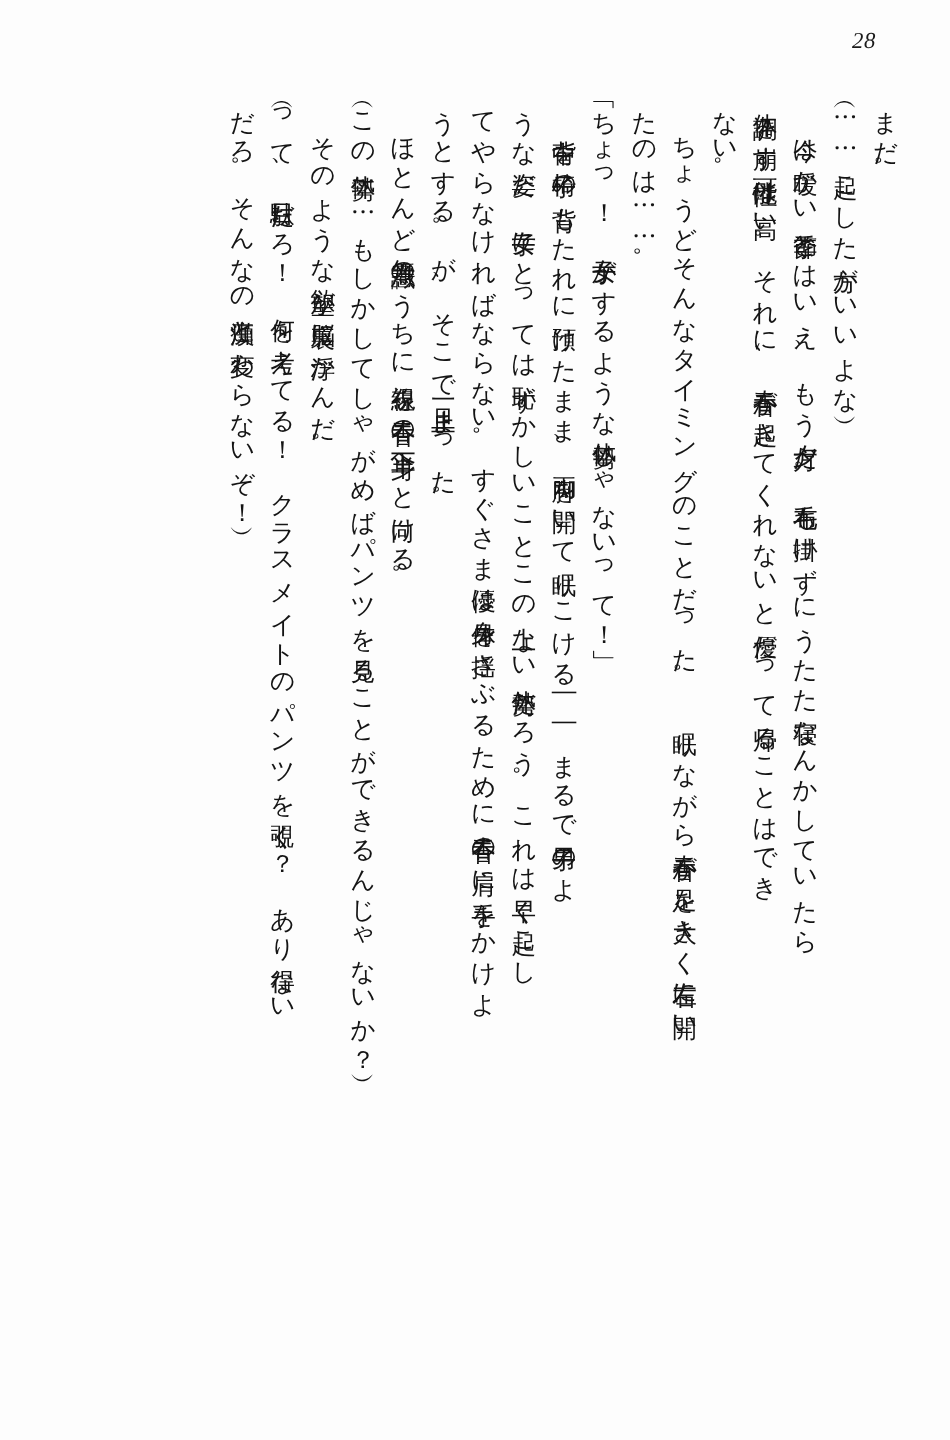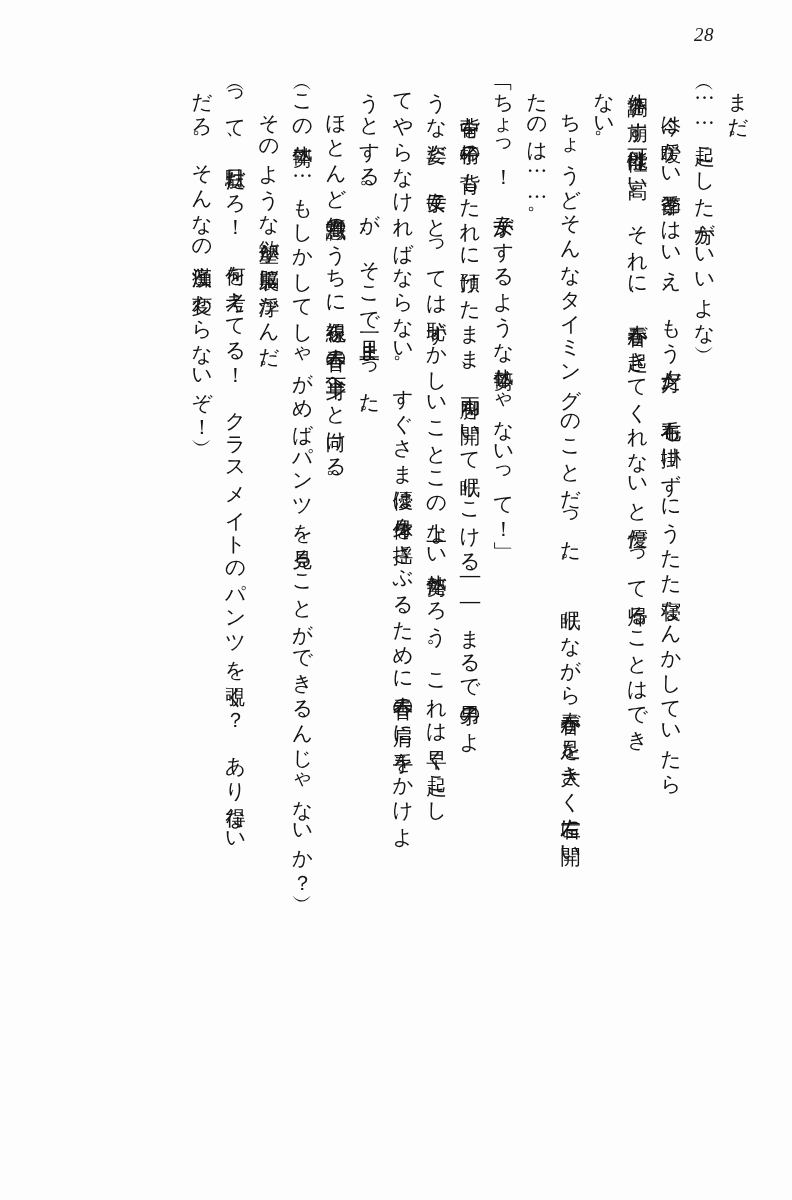--- a/index.html
+++ b/index.html
@@ -16,21 +16,21 @@
     position: relative;
   }
   .page {
     position: absolute;
     inset: 0;
     background: #fdfdfd;
   }
   .page-number {
     position: absolute;
     top: 24px;
-    right: 78px;
+    right: 62px;
     font-size: 19px;
     font-family: "Liberation Serif", "DejaVu Serif", serif;
     font-style: italic;
     color: #1a1a1a;
     letter-spacing: 0.5px;
   }
   .text-block {
     position: absolute;
     top: 78px;
     right: 44px;

